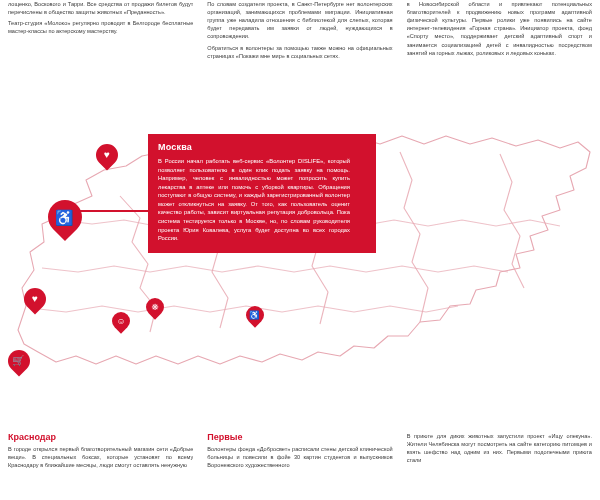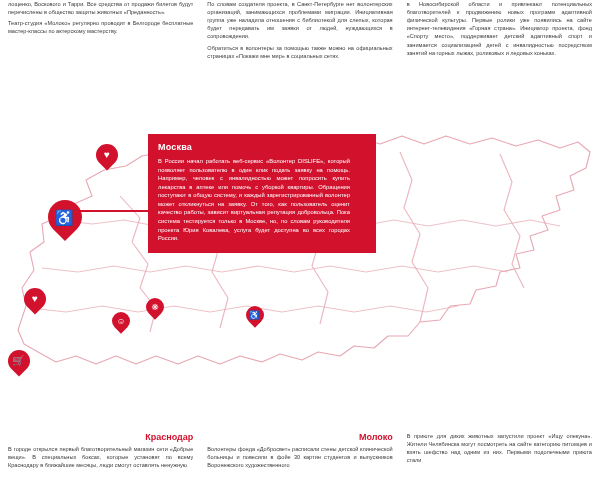--- a/index.html
+++ b/index.html
@@ -144,21 +144,20 @@
   }
   .bottom-col {
     flex: 1 1 0;
     overflow: hidden;
   }
   .bottom-col .city {
     color: #d2112d;
     font-size: 9px;
     font-weight: bold;
     margin-bottom: 3px;
-    text-align: right;
   }
   .bottom-col .txt {
     font-size: 5.6px;
     line-height: 1.45;
     text-align: justify;
     color: #3b3b3b;
   }
 
   .connector {
     position: absolute;
@@ -256,19 +255,19 @@
     <div class="pin-glyph">♿</div>
   </div>
 </div>
 
 <div class="bottom-columns">
   <div class="bottom-col">
     <div class="city">Краснодар</div>
     <div class="txt">В городе открылся первый благотворительный магазин сети «Добрые вещи». В специальных боксах, которые установят по всему Краснодару в ближайшие месяцы, люди смогут оставлять ненужную</div>
   </div>
   <div class="bottom-col">
-    <div class="city">Молоко</div>
+    <div class="city">Первые</div>
     <div class="txt">Волонтеры фонда «Добросвет» расписали стены детской клинической больницы и повесили в фойе 30 картин студентов и выпускников Воронежского художественного</div>
   </div>
   <div class="bottom-col">
     <div class="txt">В приюте для диких животных запустили проект «Ищу опекуна». Жители Челябинска могут посмотреть на сайте категорию питомцев и взять шефство над одним из них. Первыми подопечными приюта стали</div>
   </div>
 </div>
 
 </body></html>

